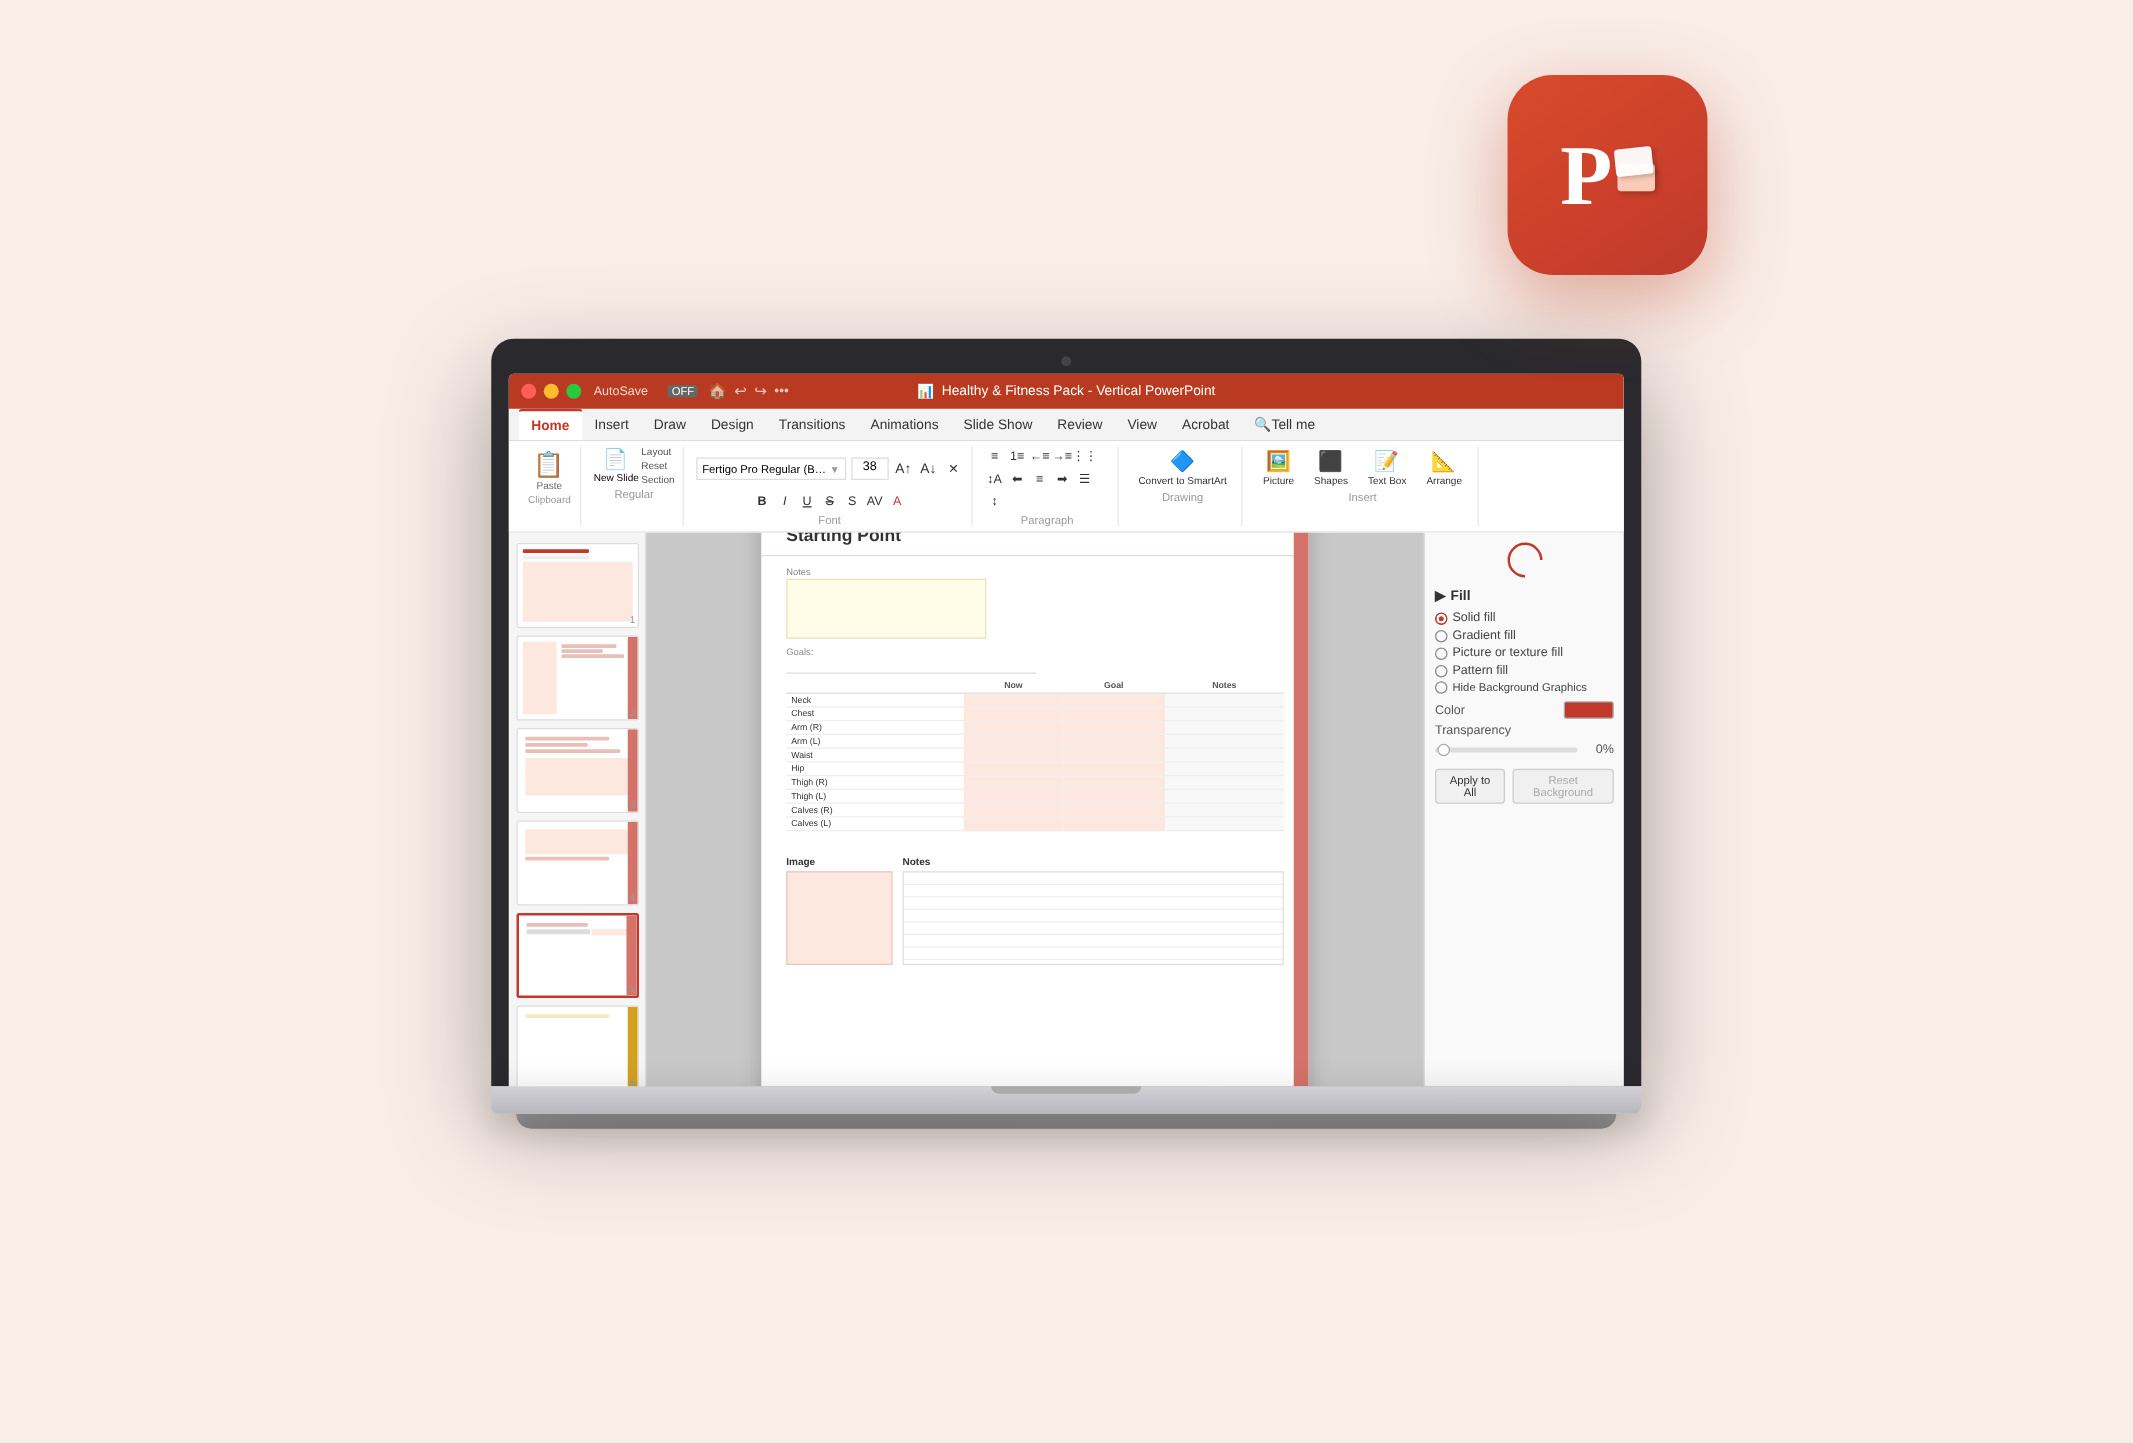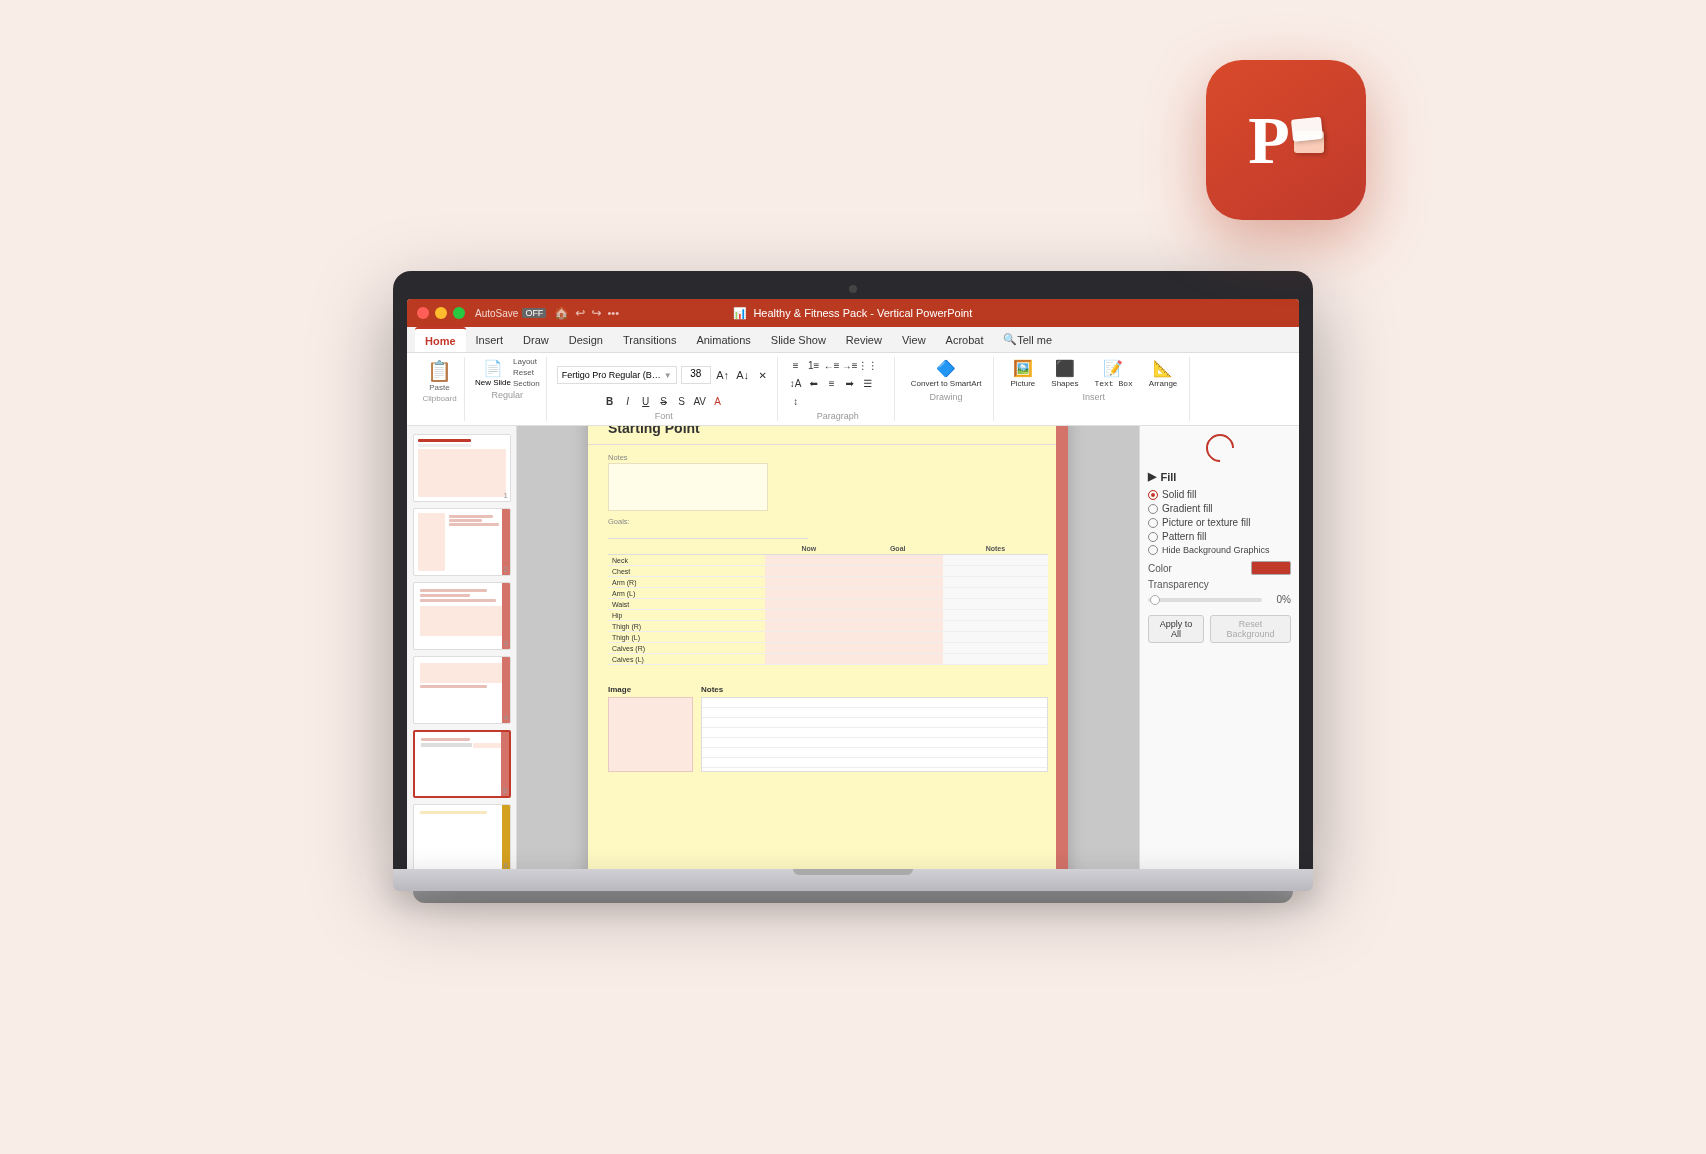--- a/index.html
+++ b/index.html
@@ -93,21 +93,21 @@
       font-size: 11px;
       font-weight: 500;
       display: flex;
       align-items: center;
       gap: 6px;
       white-space: nowrap;
     }
     .autosave-area {
       display: flex;
       align-items: center;
-      gap: 4px;
+      gap: 16px;
       font-size: 10px;
       color: rgba(255,255,255,0.8);
     }
 
     
     .ribbon {
       background: #fff;
       border-bottom: 1px solid #e0e0e0;
     }
 
@@ -239,22 +239,22 @@
       background: #c8c8c8;
       display: flex;
       align-items: center;
       justify-content: center;
       overflow: hidden;
       position: relative;
       padding: 20px;
     }
 
     .slide-main {
-      background: #fef9c3;
-      width: 480px;
+      background: #ffffff;
+      width: 438px;
       height: 520px;
       box-shadow: 0 4px 16px rgba(0,0,0,0.2);
       position: relative;
       overflow: hidden;
     }
 
     
     .slide-red-bar {
       position: absolute;
       right: 0;
@@ -731,21 +731,21 @@
               <div class="ribbon-big-btn">
                 <div style="font-size:16px;">🖼️</div>
                 <div style="font-size:8px;">Picture</div>
               </div>
               <div class="ribbon-big-btn">
                 <div style="font-size:16px;">⬛</div>
                 <div style="font-size:8px;">Shapes</div>
               </div>
               <div class="ribbon-big-btn">
                 <div style="font-size:16px;">📝</div>
-                <div style="font-size:8px;font-family:Liberation Mono, monospace;">Text Box</div>
+                <div style="font-size:8px;">Text Box</div>
               </div>
               <div class="ribbon-big-btn">
                 <div style="font-size:16px;">📐</div>
                 <div style="font-size:8px;">Arrange</div>
               </div>
             </div>
             <div class="ribbon-group-label">Insert</div>
           </div>
 
         </div>

